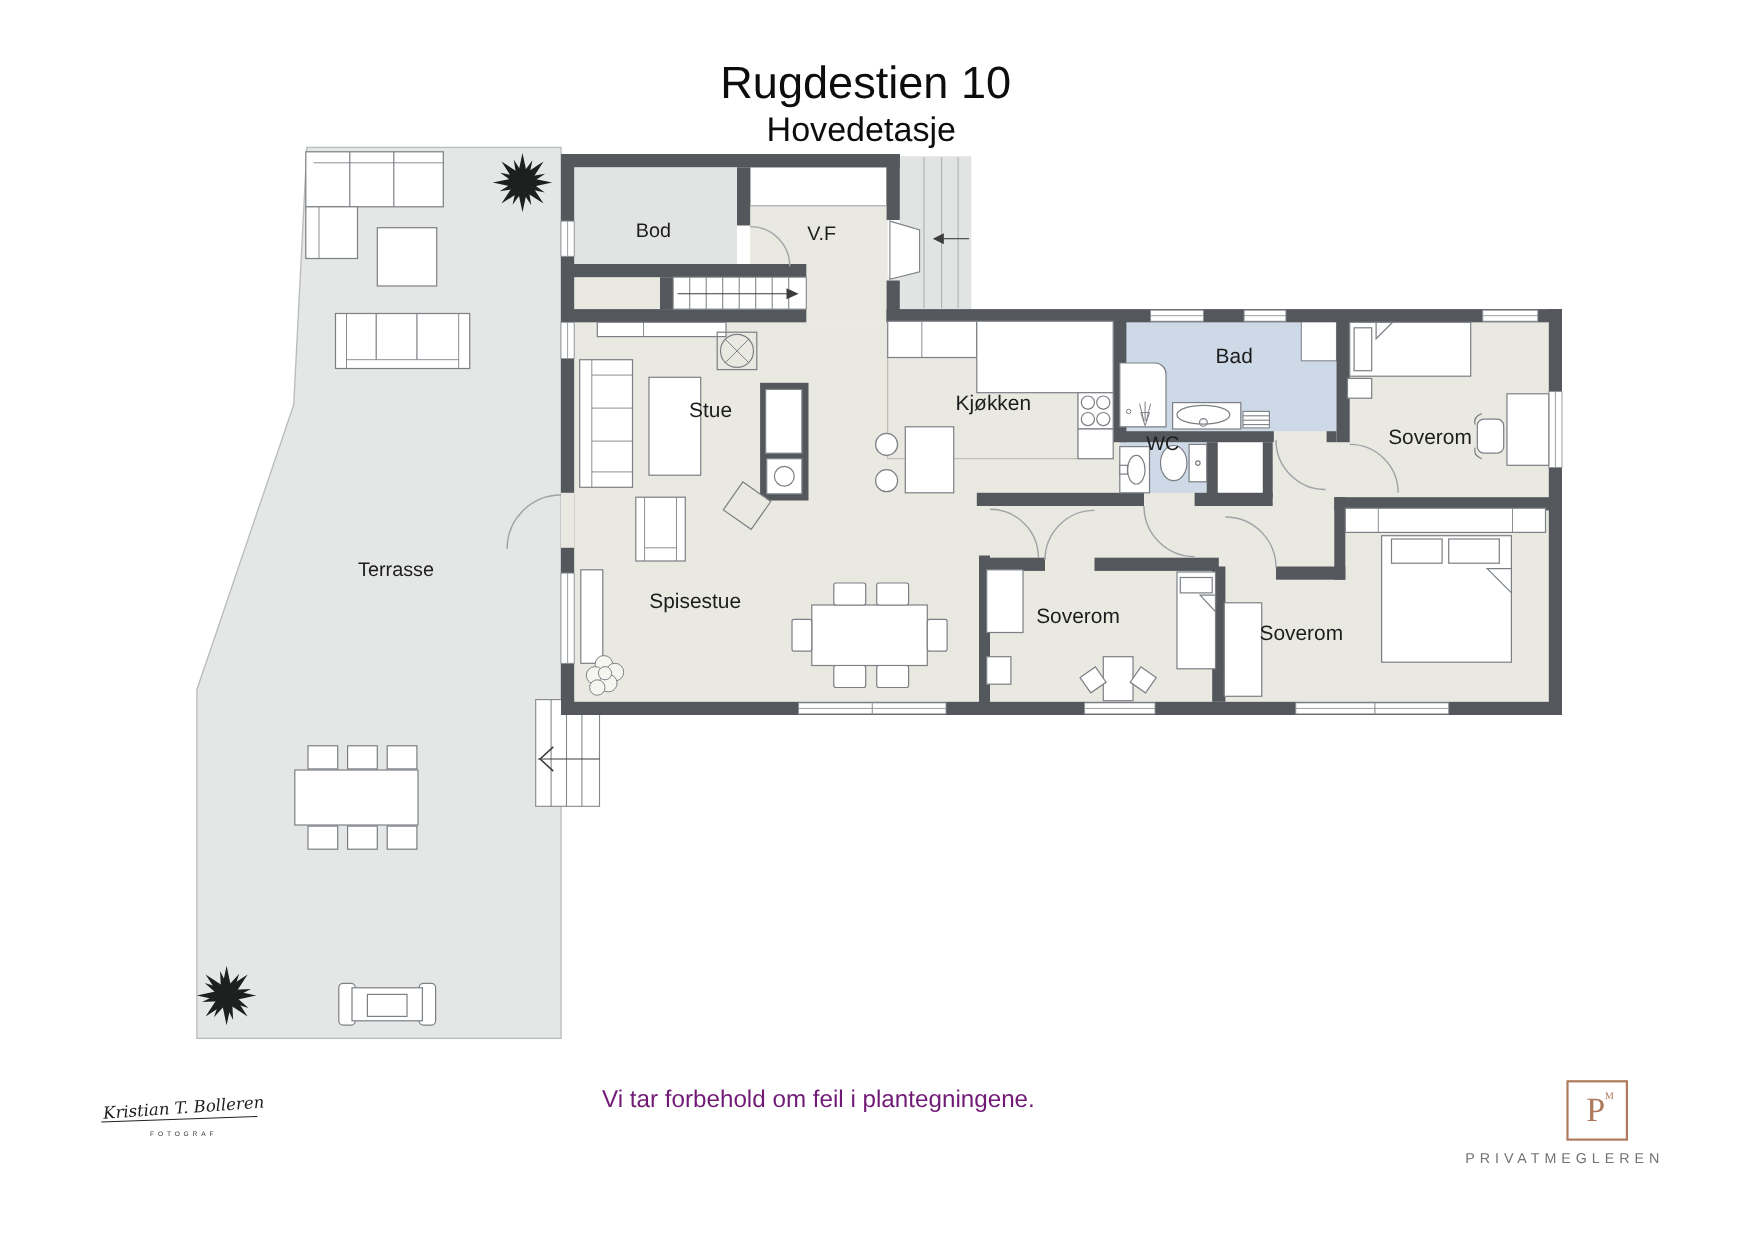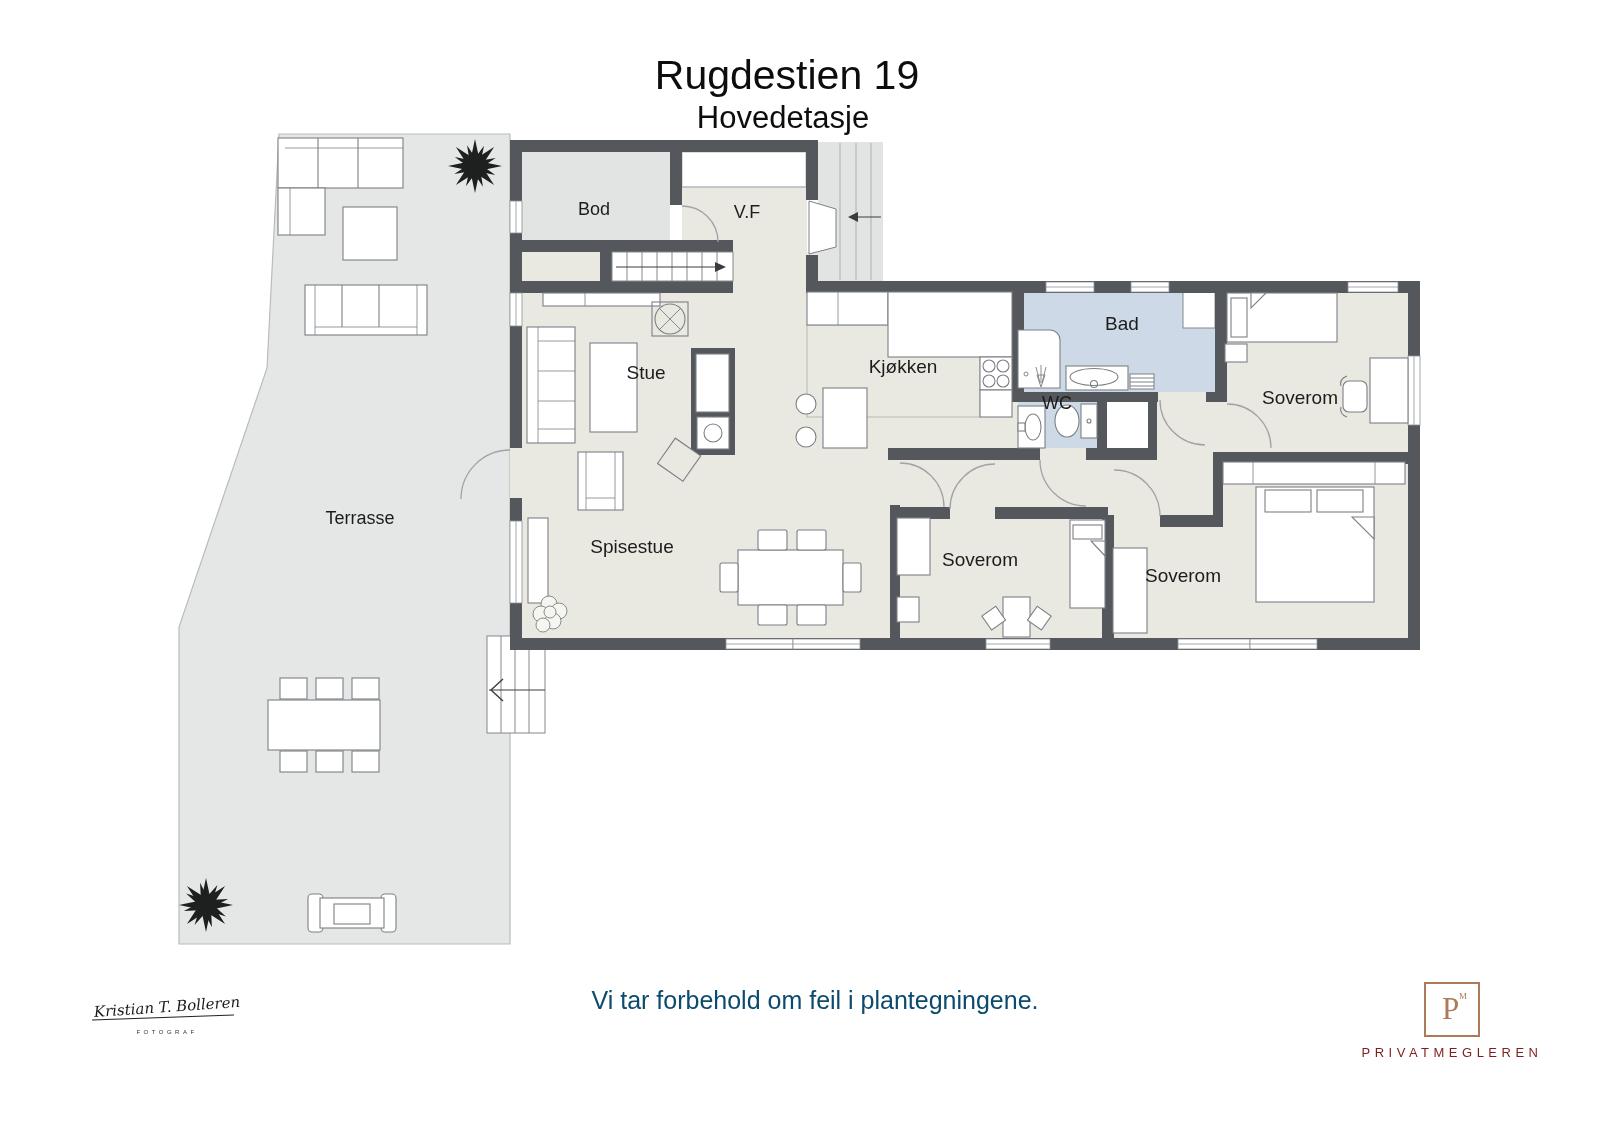--- a/index.html
+++ b/index.html
@@ -1,37 +1,37 @@
 <!DOCTYPE html>
 <html><head>
 <meta charset="utf-8">
 <style>
   html,body{margin:0;padding:0;background:#fff;}
   body{width:1600px;height:1132px;position:relative;font-family:"Liberation Sans",sans-serif;overflow:hidden;}
   .abs{position:absolute;}
   #title{top:52px;left:787px;transform:translateX(-50%);font-size:41px;color:#0d0d0d;white-space:nowrap;}
   #subtitle{top:100px;left:783px;transform:translateX(-50%);font-size:31px;color:#0d0d0d;white-space:nowrap;}
   #plan-svg{top:0;left:0;}
-  #disclaimer{top:986px;left:815px;transform:translateX(-50%);font-size:25px;color:#0c4a6e;white-space:nowrap;}
+  #disclaimer{top:986px;left:744px;transform:translateX(-50%);font-size:22px;color:#701a75;white-space:nowrap;}
   
   #signature{top:998px;left:92px;width:150px;text-align:center;color:#1b1b1b;}
   #signature .name{font-family:"DejaVu Serif",serif;font-style:italic;font-size:15px;transform:rotate(-4deg);display:block;white-space:nowrap;}
   #signature .rule{height:1px;background:#222;margin:1px 8px 2px 0;transform:rotate(-2deg);}
   #signature .prof{font-size:6px;letter-spacing:3.5px;color:#333;}
   
   #brand{top:982px;left:1423px;width:240px;}
   #brand .box{width:52px;height:51px;border:2px solid #ae7a5b;margin:0 auto;position:relative;transform:translateX(-91px);}
   #brand .p{font-family:"Liberation Serif",serif;font-size:31px;color:#ae7a5b;position:absolute;left:16px;top:7px;}
   #brand .m{font-family:"Liberation Serif",serif;font-size:9px;color:#ae7a5b;position:absolute;left:33px;top:7px;}
-  #brand .word{margin-top:8px;font-size:13px;letter-spacing:4.5px;color:#7f1d1d;text-align:center;white-space:nowrap;transform:translateX(-91px);}
+  #brand .word{margin-top:8px;font-size:13px;letter-spacing:4.5px;color:#737373;text-align:left;white-space:nowrap;transform:translateX(-91px);}
 </style>
 </head>
 <body>
 
-<div id="title" class="abs">Rugdestien 19</div>
+<div id="title" class="abs">Rugdestien 10</div>
 <div id="subtitle" class="abs">Hovedetasje</div>
 
 <svg id="plan-svg" class="abs" width="1600" height="1132" viewBox="0 0 1600 1132">
 
   <g>
     <polygon points="279,134 510,134 510,944 179,944 179,627 267,368" fill="#e5e6e6" stroke="#b9bcbc" stroke-width="1.2"></polygon>
   </g>
 
   <g fill="#ffffff" stroke="#7c8085" stroke-width="1.1">
 

